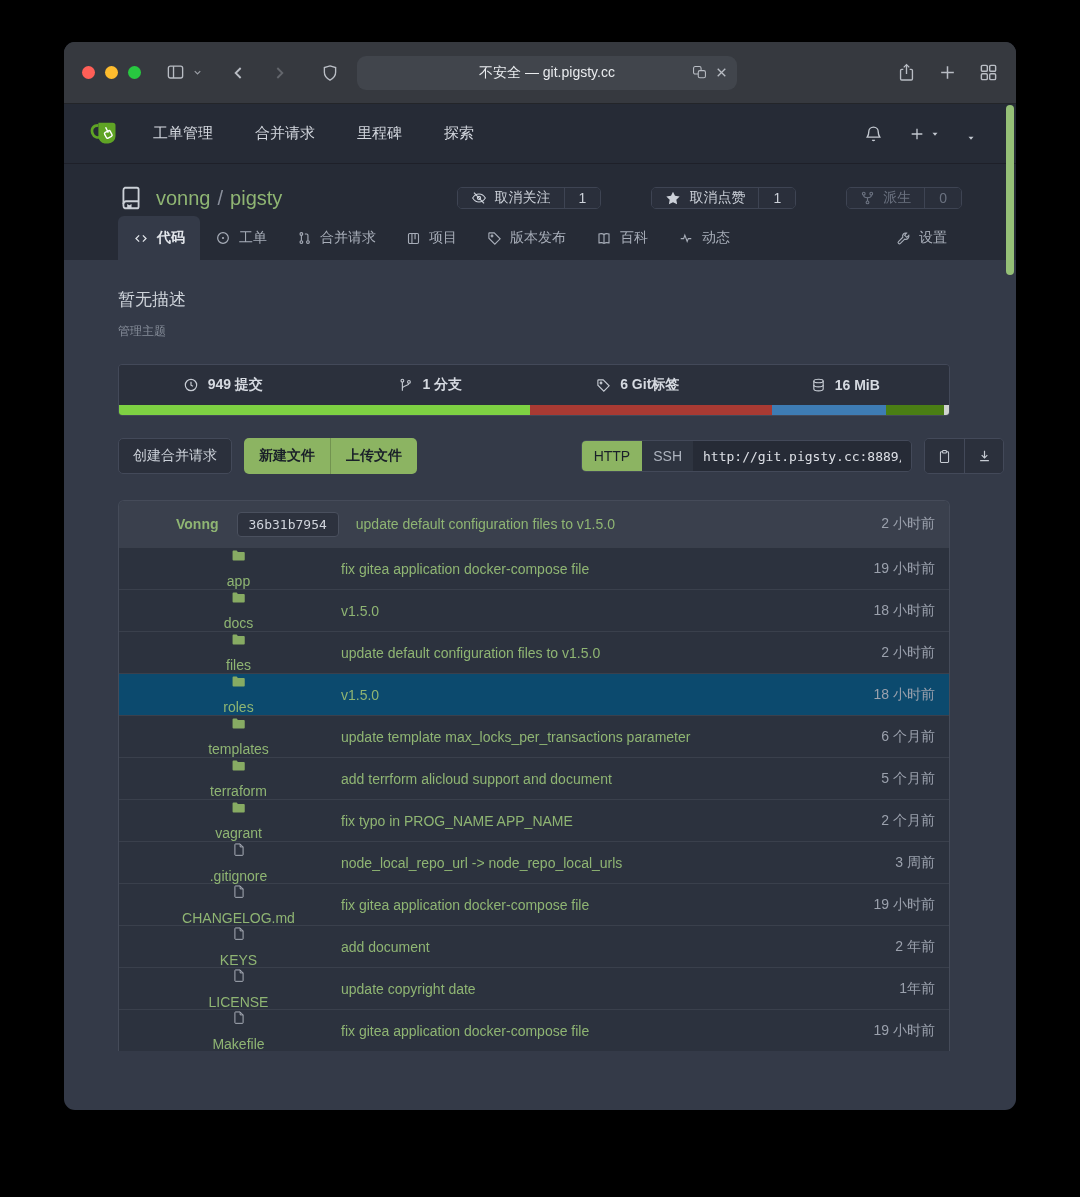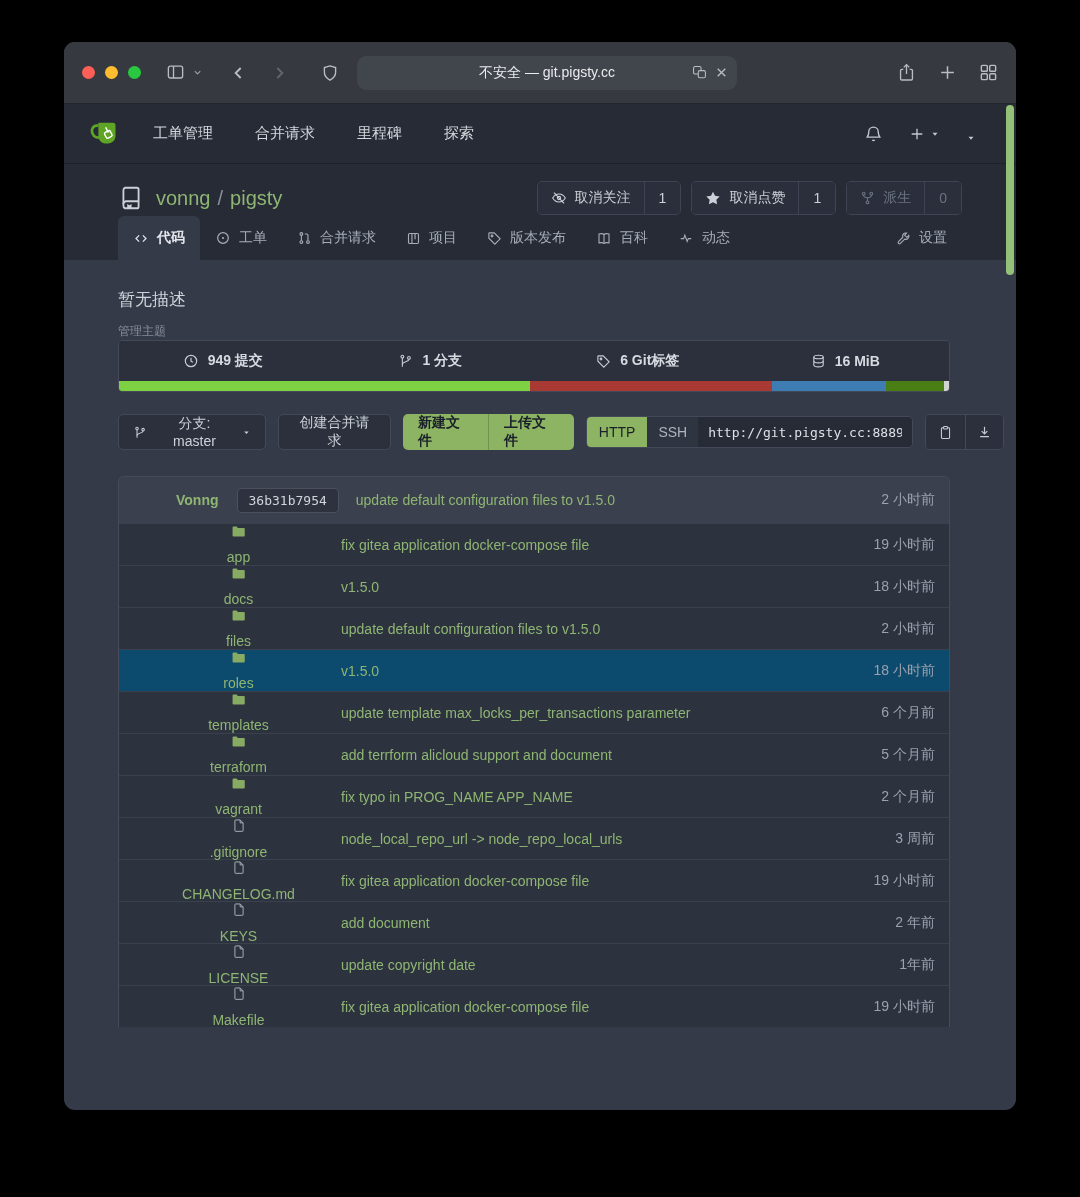--- a/index.html
+++ b/index.html
@@ -32,39 +32,39 @@
   .nav-plus { display:flex; align-items:center; gap:5px; }
   .nav-user { margin-right:14px; margin-top:8px; }
 
   
   .repo-head { background:#262b36; padding:0 54px; }
   .title-row { display:flex; align-items:center; padding-top:24px; height:44px; }
   .repo-ic { color:#ccd1d8; margin-right:12px; }
   .repo-name { font-size:20px; color:#8fb573; }
   .repo-sep { color:#8a909c; margin:0 7px; font-size:20px; }
   .actions { margin-left:auto; display:flex; gap:10px; }
-  .agroup { display:flex; border:1px solid #3e4453; border-radius:5px; overflow:hidden; height:34px; }
+  .agroup { display:flex; border:1px solid #3e4453; border-radius:5px; overflow:hidden; height:22px;margin-left:40px; }
   .amain { display:flex; align-items:center; gap:8px; padding:0 13px; background:#2a2f3b;
            color:#ccd1d9; font-size:14px; }
   .acount { display:flex; align-items:center; padding:0 14px; border-left:1px solid #3e4453;
             background:#2a2f3b; color:#ccd1d9; font-size:14px; }
   .agroup.dim .amain, .agroup.dim .acount { color:#6b7280; }
 
   .tabs { display:flex; align-items:flex-end; margin-top:8px; }
   .tab { display:flex; align-items:center; gap:8px; padding:0 15px; height:44px;
          color:#a7adb8; font-size:14px; border-radius:6px 6px 0 0; cursor:pointer; }
   .tab.active { background:#343a48; color:#e3e6eb; font-weight:bold; }
   .tab.right { margin-left:auto; }
 
   
   .content { background:#343a48; padding:28px 12px 0 54px; }
   .desc-title { font-size:17px; color:#ced3da; }
   .desc-manage { font-size:12px; color:#878e9a; margin-top:12px; }
 
-  .stats-box { width:832px; border:1px solid #434959; border-radius:4px; overflow:hidden; }
+  .stats-box { margin-top:24px; width:832px; border:1px solid #434959; border-radius:4px; overflow:hidden; }
   .stats-row { display:flex; height:40px; background:#2b303c; }
   .stat { flex:1; display:flex; align-items:center; justify-content:center; gap:9px;
           color:#d6dae1; font-size:14px; font-weight:bold; }
   .stat svg { color:#c6cbd3; }
   .langbar { display:flex; height:10px; background:#2b303c; }
 
   .clone-row { margin-top:22px; display:flex; align-items:center; gap:12px; }
   .btn { height:36px; display:inline-flex; align-items:center; gap:9px; padding:0 14px;
          background:#2b303c; border:1px solid #434959; border-radius:5px;
          color:#ccd1d9; font-size:14px; cursor:pointer; }
@@ -377,32 +377,20 @@
       <div class="langbar">
           <div style="width: 49.5%; background: rgb(126, 209, 67);"></div>
           <div style="width: 29.2%; background: rgb(169, 58, 51);"></div>
           <div style="width: 13.7%; background: rgb(62, 124, 180);"></div>
           <div style="width: 7%; background: rgb(74, 126, 20);"></div>
           <div style="width: 0.6%; background: rgb(208, 211, 208);"></div>
         </div>
     </div>
 
     <div class="clone-row">
-      <button class="btn">
-        <svg width="14" height="15" viewBox="0 0 24 24" fill="none" stroke="currentColor" stroke-width="1.8">
-            <circle cx="7" cy="5" r="2.2"></circle>
-            <circle cx="17.5" cy="7" r="2.2"></circle>
-            <line x1="7" y1="7.2" x2="7" y2="21"></line>
-            <path d="M17.5 9.2c0 4.5-10.5 3.3-10.5 8"></path>
-          </svg>
-        <span>分支: master</span>
-        <svg width="9" height="9" viewBox="0 0 24 24" fill="currentColor">
-            <polygon points="6,9 18,9 12,16"></polygon>
-          </svg>
-      </button>
       <button class="btn">创建合并请求</button>
       <div class="green-group">
         <span class="gbtn">新建文件</span>
         <span class="gbtn">上传文件</span>
       </div>
       <div class="clone-group">
         <span class="proto-http">HTTP</span>
         <span class="proto-ssh">SSH</span>
         <input class="clone-url" readonly="" value="http://git.pigsty.cc:8889/vonng" style="">
       </div>

